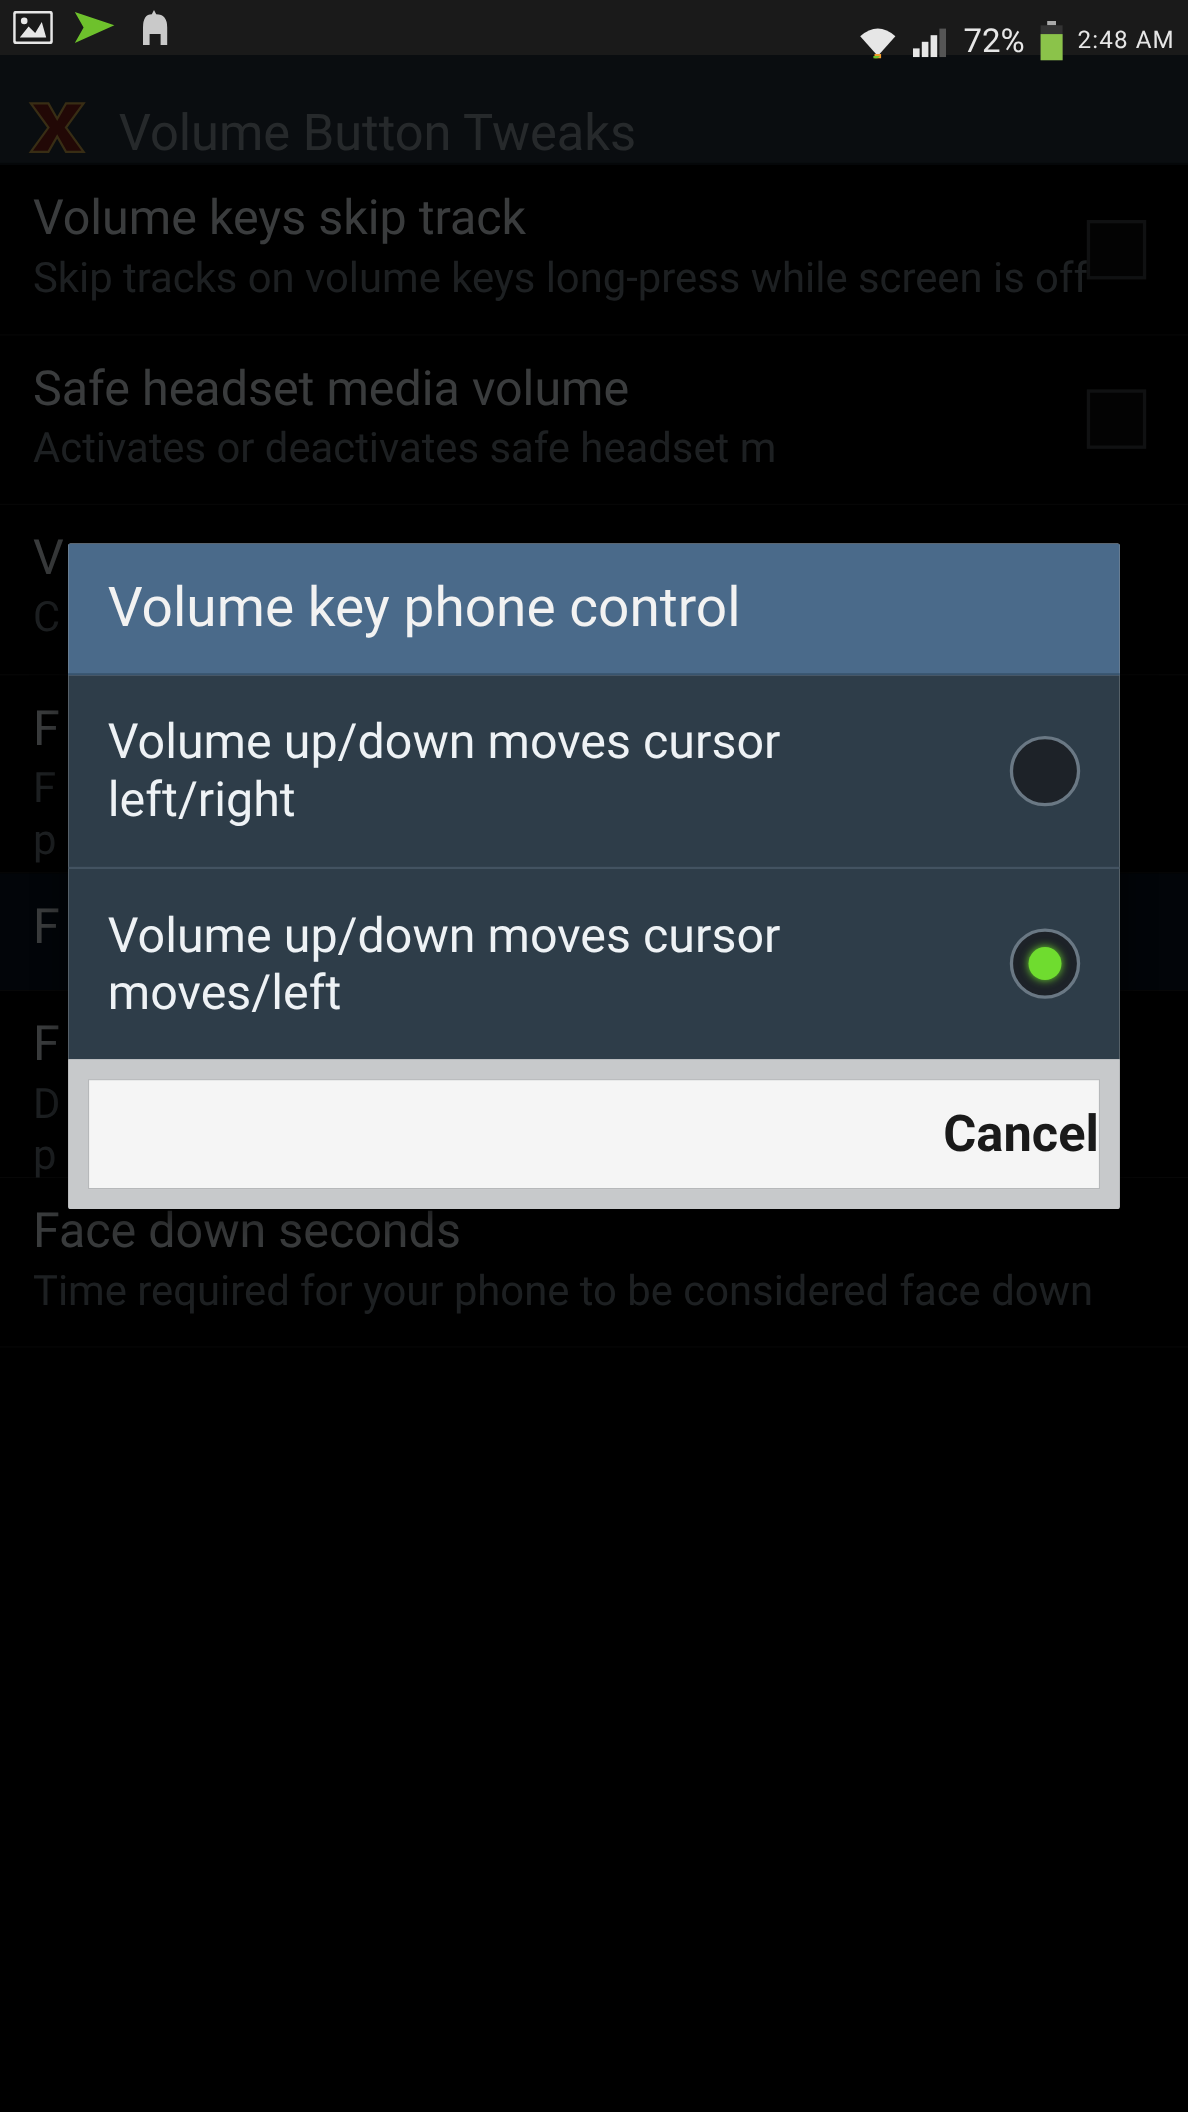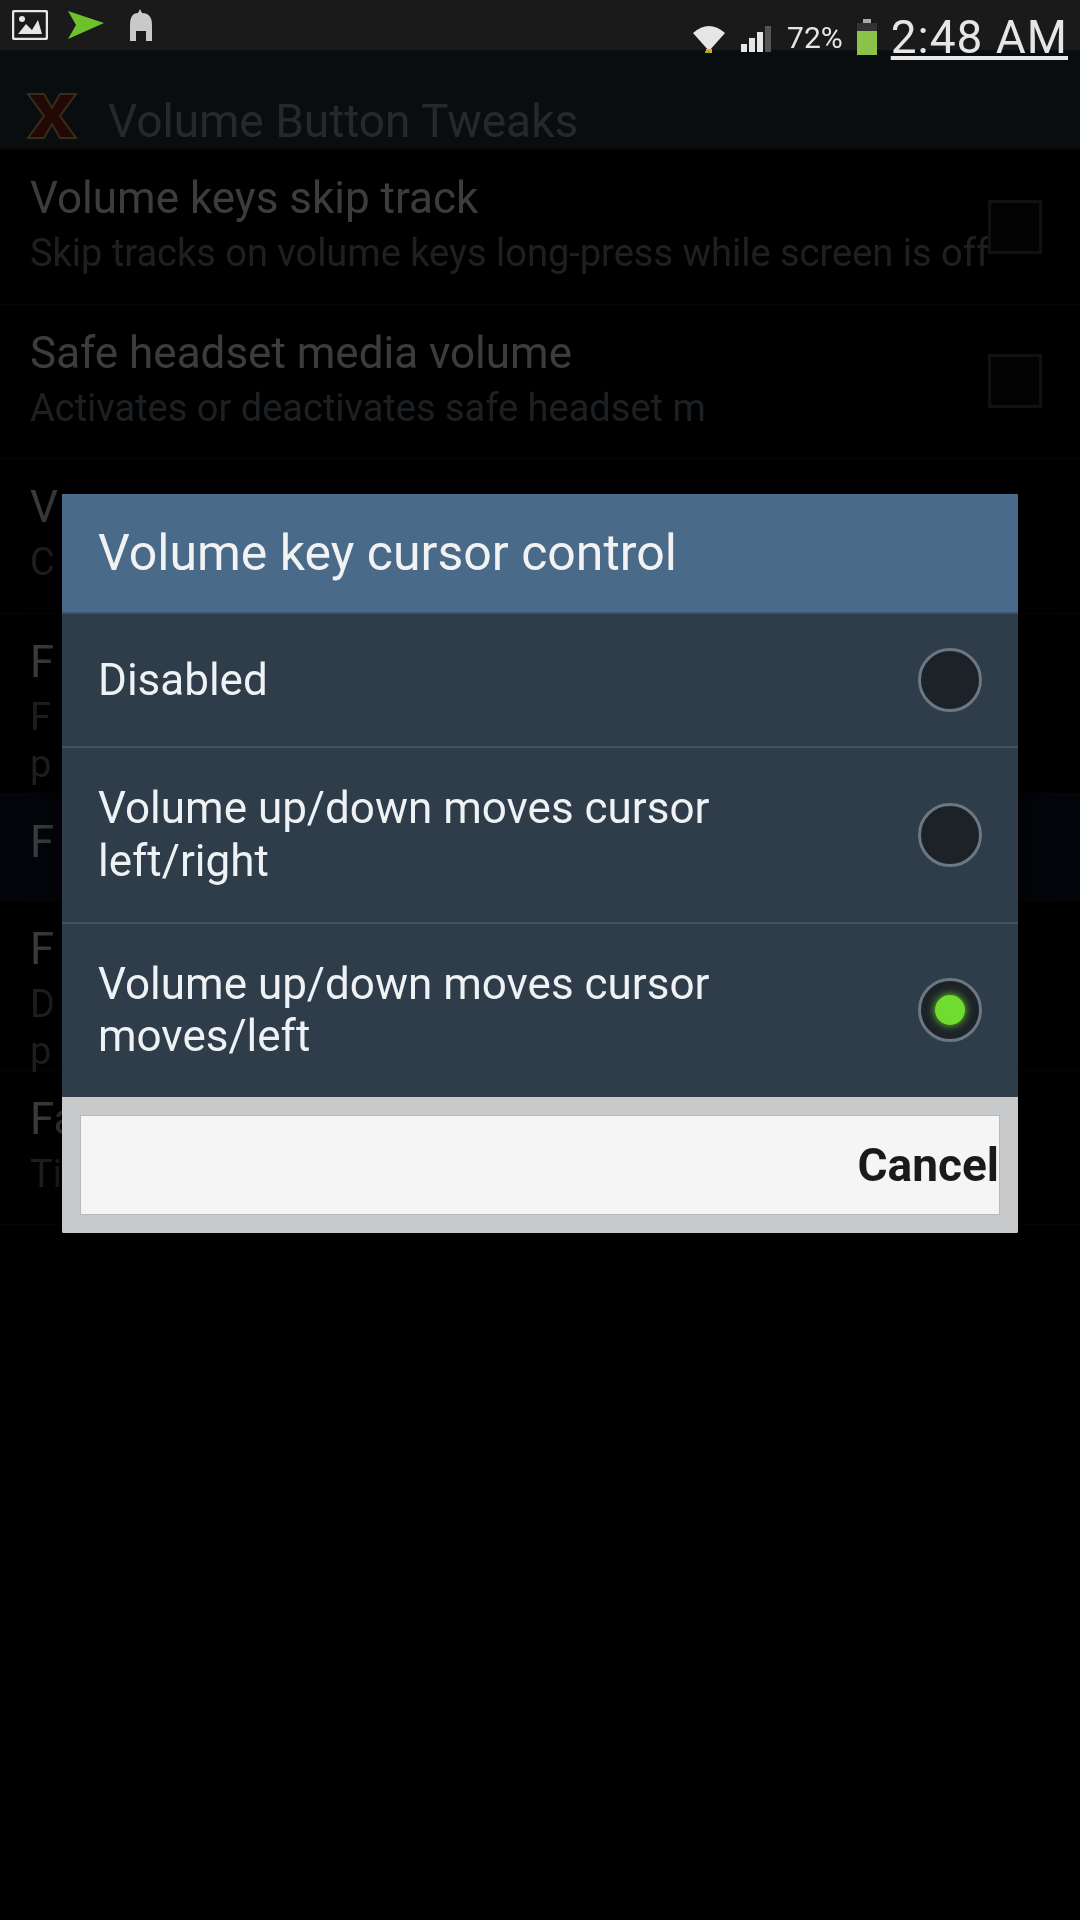--- a/index.html
+++ b/index.html
@@ -2,21 +2,21 @@
 <html><head>
 <meta charset="utf-8">
 <style>
 * { margin: 0; padding: 0; box-sizing: border-box; }
 html, body { width: 1080px; height: 1920px; overflow: hidden; font-family: Roboto, "Helvetica Neue", Arial, sans-serif; background: #000; }
 
 
 .statusbar { position: relative; height: 50px; background: #1a1a1a; display: flex; align-items: center; justify-content: space-between; padding: 0 12px; color: #e6e6e6; }
 .sb-left, .sb-right { display: flex; align-items: center; gap: 18px; }
 .sb-right { gap: 12px; margin-top: 24px; }
-.sb-text { font-size: 46px; letter-spacing: 1px; font-weight: 400; text-decoration: underline; }
+.sb-text { font-size: 22px; letter-spacing: 1px; font-weight: 400; }
 .sb-pct { font-size: 30px; }
 
 
 .icon { display: inline-flex; align-items: center; justify-content: center; }
 
 
 .actionbar { height: 100px; background: #24303a; display: flex; align-items: flex-end; gap: 24px; padding: 0 20px; border-bottom: 2px solid #121a20; }
 .actionbar-title { color: #8a949c; font-size: 46px; font-weight: 400; }
 
 
@@ -140,27 +140,23 @@
       <div class="row-sub">Time required for your phone to be considered face down</div>
     </div>
   </div>
 
   <div class="scrim" style="top:50px;"></div>
 
   <style>.statusbar{position:relative;z-index:5}</style>
 
   <div class="dialog">
     <div class="dialog-header">
-      <div class="dialog-title">Volume key cursor control</div>
+      <div class="dialog-title">Volume key phone control</div>
     </div>
     <div class="dialog-body">
-      <div class="opt">
-        <div class="opt-label">Disabled</div>
-        <div class="radio"></div>
-      </div>
       <div class="opt">
         <div class="opt-label">Volume up/down moves cursor left/right</div>
         <div class="radio"></div>
       </div>
       <div class="opt">
         <div class="opt-label">Volume up/down moves cursor moves/left</div>
         <div class="radio selected"></div>
       </div>
     </div>
     <div class="dialog-footer">

